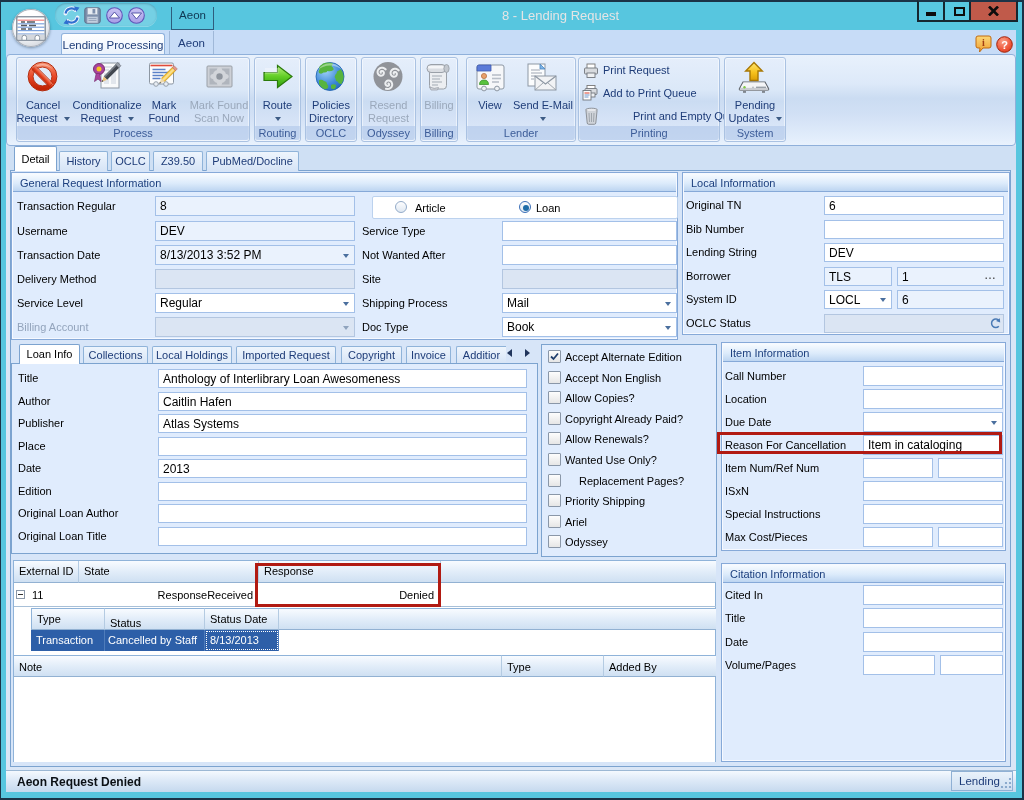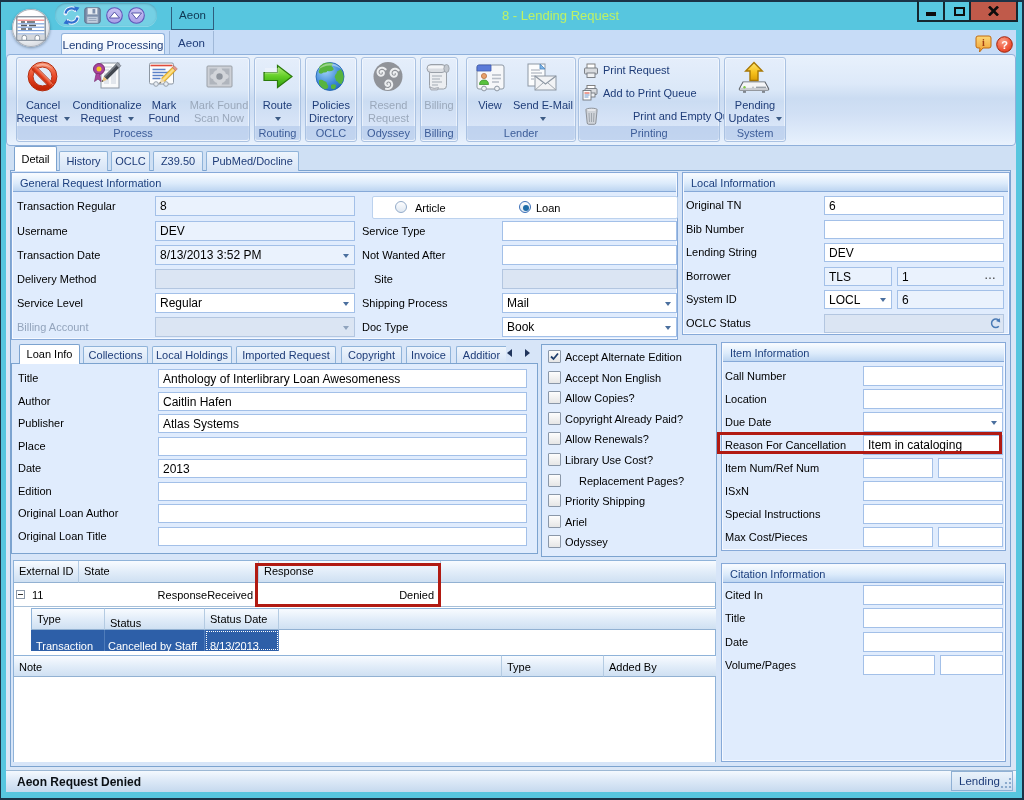--- a/index.html
+++ b/index.html
@@ -4,21 +4,21 @@
 <style>
 * { margin:0; padding:0; box-sizing:border-box; }
 html,body { width:1024px; height:800px; overflow:hidden; }
 body { font-family:"Liberation Sans", sans-serif; font-size:11px; color:#000; background:#1b3347; }
 #win { position:absolute; left:0; top:0; width:1024px; height:800px; }
 .abs { position:absolute; }
 
 #cyan { position:absolute; left:1px; top:2px; width:1021px; height:796px; background:#57c6df; }
 #client { position:absolute; left:6px; top:30px; width:1010px; height:762px; background:#dae6f6; }
 
-.titletext { position:absolute; left:502px; top:8px; font-size:13px; color:#bef264; }
+.titletext { position:absolute; left:502px; top:8px; font-size:13px; color:#e5e5e5; }
 
 #tabrow { position:absolute; left:6px; top:30px; width:1010px; height:26px; background:#c7dcf7; }
 #tabLP { position:absolute; left:61px; top:33px; width:104px; height:23px; background:linear-gradient(#fdfeff,#f3f8fe 55%,#e7f0fb); border:1px solid #8fb2dc; border-bottom:none; border-radius:3px 3px 0 0; text-align:center; line-height:22px; font-size:11.5px; color:#1e3c78; }
 #tabAeon2 { position:absolute; left:169px; top:31px; width:45px; height:24px; border-left:1px solid #9fb8d8; border-right:1px solid #9fb8d8; text-align:center; line-height:24px; font-size:11.5px; color:#1e3c78; }
 #aeonCtx { position:absolute; left:171px; top:7px; width:43px; height:23px; border-left:1px solid #2e5d7d; border-right:1px solid #2e5d7d; border-bottom:1px solid #2e5d7d; text-align:center; line-height:17px; font-size:11.5px; color:#0f3853; }
 
 #ribbon { position:absolute; left:6px; top:54px; width:1010px; height:92px; border:1px solid #8fb0da; border-radius:4px; background:linear-gradient(#e8f1fc 0%, #dde9f9 32%, #cbdcf2 48%, #d1e0f5 65%, #e2edfb 92%, #e9f2fd 100%); }
 .rgroup { position:absolute; top:57px; height:85px; border:1px solid #aac2e2; border-radius:3px; background:linear-gradient(#e5eefb 0%, #dbe8f8 38%, #cbdcf2 52%, #d4e2f6 72%, #dfeafa 100%); box-shadow:inset 0 0 0 1px rgba(255,255,255,0.5); }
 .glabel { position:absolute; left:0; right:0; bottom:1px; height:14px; text-align:center; font-size:11px; color:#3c5c98; line-height:14px; background:rgba(165,192,230,0.5); border-radius:0 0 3px 3px; }
 .rlab { position:absolute; text-align:center; font-size:11px; color:#1e3c78; line-height:13px; white-space:nowrap; }
@@ -32,21 +32,21 @@
 .ghead { position:absolute; left:1px; right:1px; top:1px; height:18px; background:linear-gradient(#f7fbff,#dcebfb 55%,#bdd5f1); border-bottom:1px solid #86a9d8; color:#1c3f7e; font-size:11px; line-height:18px; padding-left:7px; }
 .lbl { position:absolute; font-size:11px; color:#000; white-space:nowrap; }
 .lbl.dis { color:#93a4bc; }
 .tb { position:absolute; background:#fff; border:1px solid #a3c0e8; font-size:12px; padding:2px 4px 0 4px; white-space:nowrap; overflow:hidden; }
 .tb.ro { background:#eaf2fd; }
 .tb.dis { background:#dbe5f3; border-color:#b3c6e0; }
 .carr { position:absolute; right:5px; top:8px; width:0; height:0; border-left:3.5px solid transparent; border-right:3.5px solid transparent; border-top:4px solid #4a6f9e; }
 .carr.g { border-top-color:#8fa3bd; }
 
 .ghdrcell { position:absolute; background:linear-gradient(#f8fbff,#e2edf9 50%,#cfe0f2); border-right:1px solid #b4cbe2; border-bottom:1px solid #92b1d2; font-size:11px; padding:3px 0 0 5px; color:#000; }
-.bluecell { position:absolute; background:#2d5fa8; color:#fff; font-size:11px; padding:10px 0 0 5px; border-right:1px solid #4f7cba; }
+.bluecell { position:absolute; background:#2d5fa8; color:#fff; font-size:11px; padding:4px 0 0 5px; border-right:1px solid #4f7cba; }
 .redbox { position:absolute; border:3px solid #b11a12; }
 
 .cb { position:absolute; width:13px; height:13px; background:linear-gradient(#fdfdfd,#e6e6e6); border:1px solid #8a97a8; border-radius:1px; }
 .rad { position:absolute; width:12px; height:12px; border-radius:50%; background:linear-gradient(#fdfdfe,#dfe8f2); border:1px solid #93abc9; }
 </style>
 </head>
 <body>
 <div id="win">
   <div id="cyan"></div>
   <div id="client"></div>
@@ -422,21 +422,21 @@
     <div class="abs" style="left:372px; top:196px; width:306px; height:23px; background:#fff; border:1px solid #bcd2ee; border-radius:2px;"></div>
     <div class="rad" style="left:395px; top:201px;"></div>
     <div class="lbl" style="left:415px; top:202px;">Article</div>
     <div class="rad" style="left:519px; top:201px; border-color:#3c70b8;"></div>
     <div class="abs" style="left:523px; top:205px; width:6px; height:6px; border-radius:50%; background:#1e6ca8;"></div>
     <div class="lbl" style="left:536px; top:202px;">Loan</div>
     <div class="lbl" style="left:362px; top:225px;">Service Type</div>
     <div class="tb" style="left:502px; top:221px; width:175px; height:20px;"></div>
     <div class="lbl" style="left:362px; top:249px;">Not Wanted After</div>
     <div class="tb" style="left:502px; top:245px; width:175px; height:20px;"></div>
-    <div class="lbl" style="left:374px; top:273px;">Site</div>
+    <div class="lbl" style="left:362px; top:273px;">Site</div>
     <div class="tb dis" style="left:502px; top:269px; width:175px; height:20px;"></div>
     <div class="lbl" style="left:362px; top:297px;">Shipping Process</div>
     <div class="tb" style="left:502px; top:293px; width:175px; height:20px;">Mail<i class="carr"></i></div>
     <div class="lbl" style="left:362px; top:321px;">Doc Type</div>
     <div class="tb" style="left:502px; top:317px; width:175px; height:20px;">Book<i class="carr"></i></div>
 
     <div class="gbox" style="left:682px; top:172px; width:328px; height:163px;">
       <div class="ghead">Local Information</div>
     </div>
     <div class="lbl" style="left:686px; top:199px;">Original TN</div>
@@ -494,21 +494,21 @@
     <div class="lbl" style="left:565px; top:351px;">Accept Alternate Edition</div>
     <div class="cb" style="left:548px; top:371px;"></div>
     <div class="lbl" style="left:565px; top:372px;">Accept Non English</div>
     <div class="cb" style="left:548px; top:391px;"></div>
     <div class="lbl" style="left:565px; top:392px;">Allow Copies?</div>
     <div class="cb" style="left:548px; top:412px;"></div>
     <div class="lbl" style="left:565px; top:413px;">Copyright Already Paid?</div>
     <div class="cb" style="left:548px; top:432px;"></div>
     <div class="lbl" style="left:565px; top:433px;">Allow Renewals?</div>
     <div class="cb" style="left:548px; top:453px;"></div>
-    <div class="lbl" style="left:565px; top:454px;">Library Use Cost?</div>
+    <div class="lbl" style="left:565px; top:454px;">Wanted Use Only?</div>
     <div class="cb" style="left:548px; top:474px;"></div>
     <div class="lbl" style="left:579px; top:475px;">Replacement Pages?</div>
     <div class="cb" style="left:548px; top:494px;"></div>
     <div class="lbl" style="left:565px; top:495px;">Priority Shipping</div>
     <div class="cb" style="left:548px; top:515px;"></div>
     <div class="lbl" style="left:565px; top:516px;">Ariel</div>
     <div class="cb" style="left:548px; top:535px;"></div>
     <div class="lbl" style="left:565px; top:536px;">Odyssey</div>
 
     <div class="gbox" style="left:721px; top:342px; width:285px; height:209px;">

